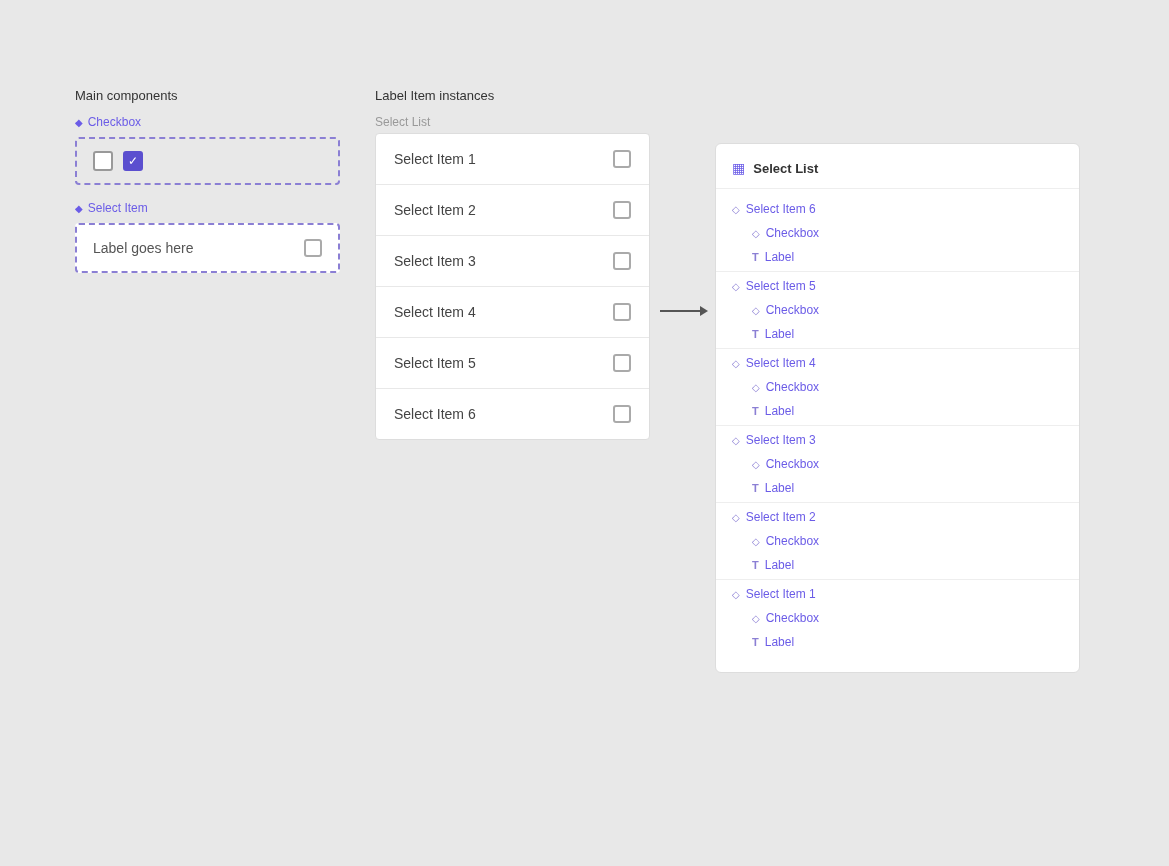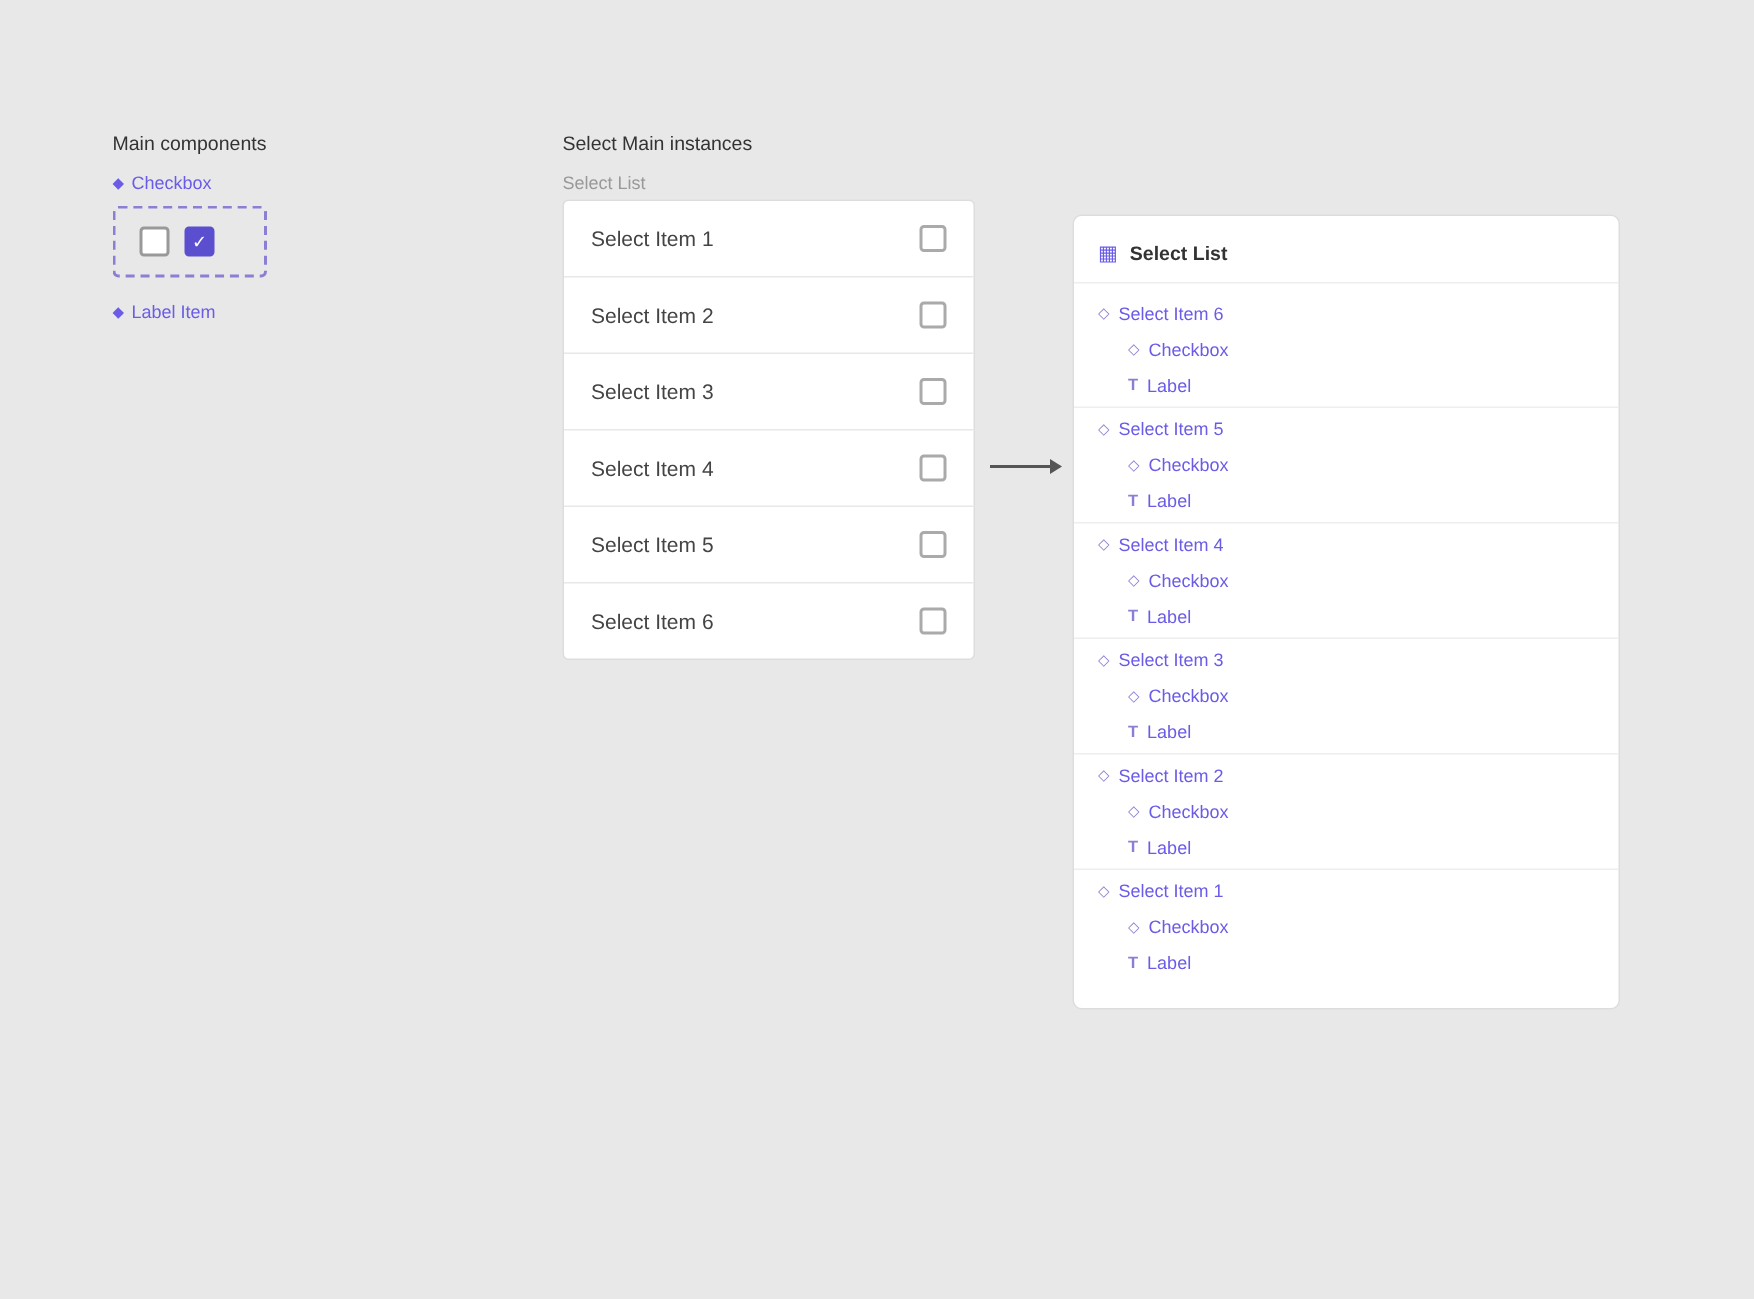--- a/index.html
+++ b/index.html
@@ -234,26 +234,32 @@
     <span class="diamond-icon">◆</span>
     <span>Checkbox</span>
   </div>
   <div class="checkbox-group">
     <div class="cb-unchecked"></div>
     <div class="cb-checked">✓</div>
   </div>
 
   <div class="component-label">
     <span class="diamond-icon">◆</span>
-    <span>Label Item</span>
+    <span>Select Item</span>
+  </div>
+  <div class="select-item-component">
+    <div class="select-item-row">
+      <span class="label-text">Label goes here</span>
+      <div class="cb-small-unchecked"></div>
+    </div>
   </div>
 </div>
 
 <div class="instances-section">
-  <div class="instances-title">Select Main instances</div>
+  <div class="instances-title">Label Item instances</div>
   <div class="above-label">Select List</div>
   <div class="select-list-container">
     <div class="select-list-item">
       <span class="item-text">Select Item 1</span>
       <div class="cb-list-unchecked"></div>
     </div>
     <div class="select-list-item">
       <span class="item-text">Select Item 2</span>
       <div class="cb-list-unchecked"></div>
     </div>

